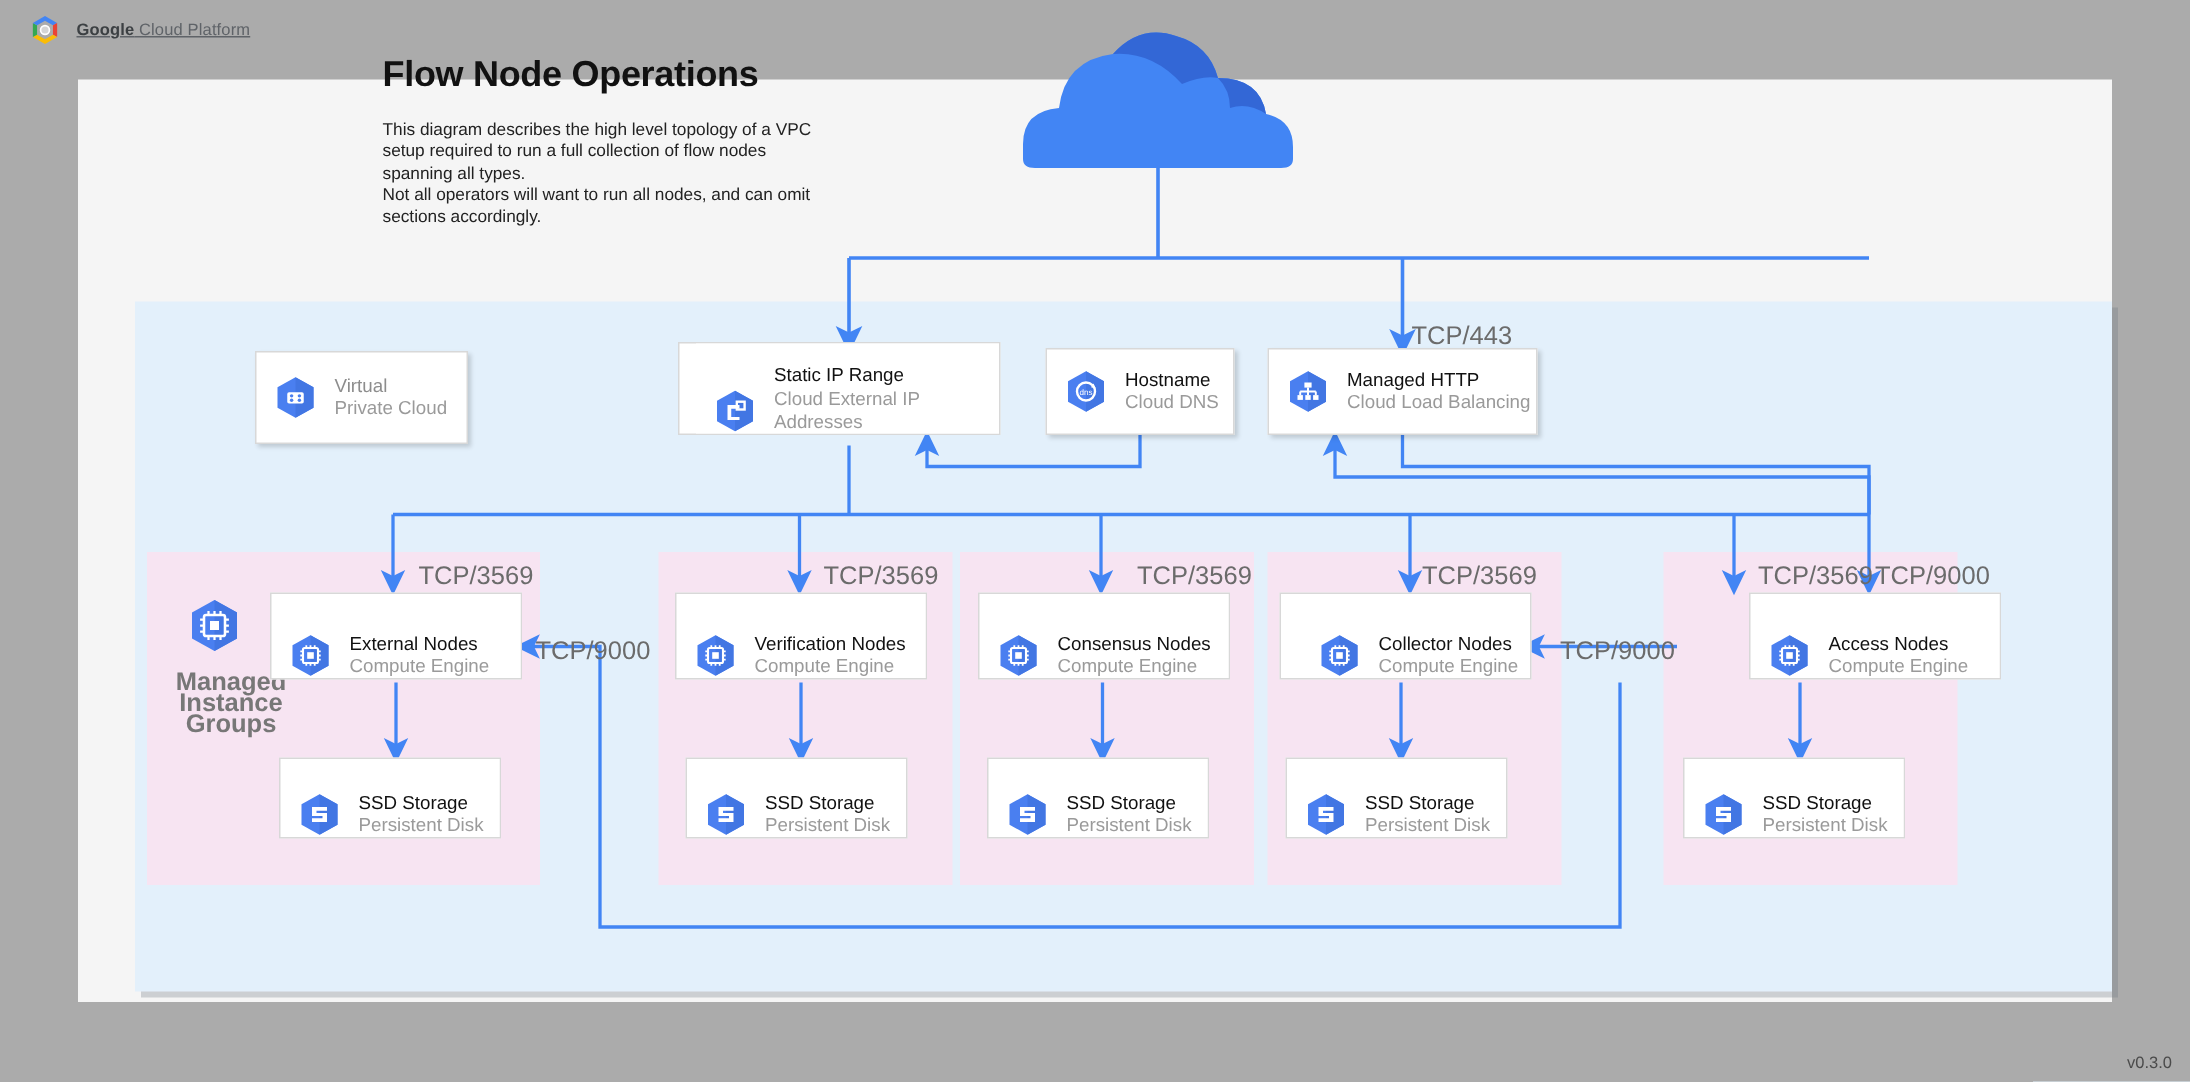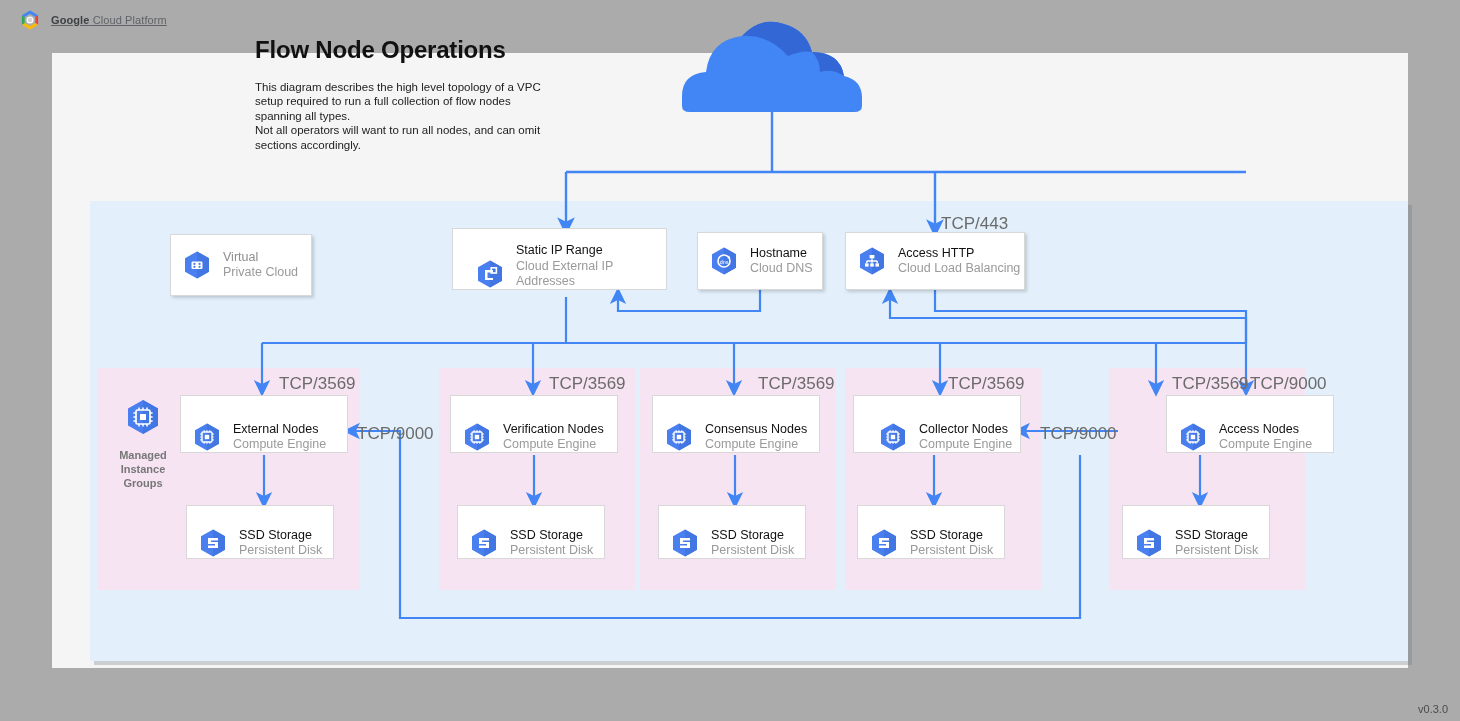--- a/index.html
+++ b/index.html
@@ -70,22 +70,22 @@
   .node-inner{position:relative;z-index:3;background:#fff;width:100%;
     display:flex;align-items:flex-end;height:100%;}
   .hexicon{width:30px;height:30px;flex:0 0 auto;margin-right:11px;}
   .node-text{line-height:1.22;}
   .node-title{font-size:12.5px;color:#111;}
   .node-title.muted{color:#8d8d8d;}
   .node-sub{font-size:12.5px;color:#9a9a9a;}
 
   
   .mig-label{
-    position:absolute;text-align:center;font-size:11px;
-    color:#777;font-weight:bold;line-height:14px;width:90px;
+    position:absolute;text-align:center;font-size:17px;
+    color:#777;font-weight:bold;line-height:14px;width:90px;padding-left:11px;
   }
   .mig-icon{position:absolute;width:38px;height:38px;}
 
   
   .port{
     position:absolute;font-size:17px;color:#6b6b6b;white-space:nowrap;
   }
 
   
   #version{
@@ -239,21 +239,21 @@
       <path d="M15 1.5 27 8.2 27 21.8 15 28.5 3 21.8 3 8.2Z" fill="#4a7ff0"></path>
       <path d="M15 1.5 27 8.2 27 21.8 15 28.5Z" fill="#4276e3"></path>
       <rect x="12.6" y="9" width="4.8" height="3.4" fill="#fff"></rect>
       <path d="M15 12.4 L15 15 M9.8 15 L20.2 15 M9.8 15 L9.8 17.4 M15 15 L15 17.4 M20.2 15 L20.2 17.4" stroke="#fff" stroke-width="1.3" fill="none"></path>
       <rect x="8" y="17.4" width="3.6" height="3.2" fill="#fff"></rect>
       <rect x="13.2" y="17.4" width="3.6" height="3.2" fill="#fff"></rect>
       <rect x="18.4" y="17.4" width="3.6" height="3.2" fill="#fff"></rect>
     </svg>
   </span>
   <span class="node-text">
-    <div class="node-title">Access HTTP</div>
+    <div class="node-title">Managed HTTP</div>
     <div class="node-sub">Cloud Load Balancing</div>
   </span>
 </div>
 
 <span class="mig-icon" style="left:124px;top:398px;">
   <svg viewBox="0 0 38 38" width="38" height="38">
     <path d="M19 2 34 10.4 34 27.6 19 36 4 27.6 4 10.4Z" fill="#4a7ff0"></path>
     <path d="M19 2 34 10.4 34 27.6 19 36Z" fill="#4276e3"></path>
     <rect x="12" y="12" width="14" height="14" rx="1.4" fill="none" stroke="#fff" stroke-width="1.7"></rect>
     <rect x="16" y="16" width="6" height="6" fill="#fff"></rect>

